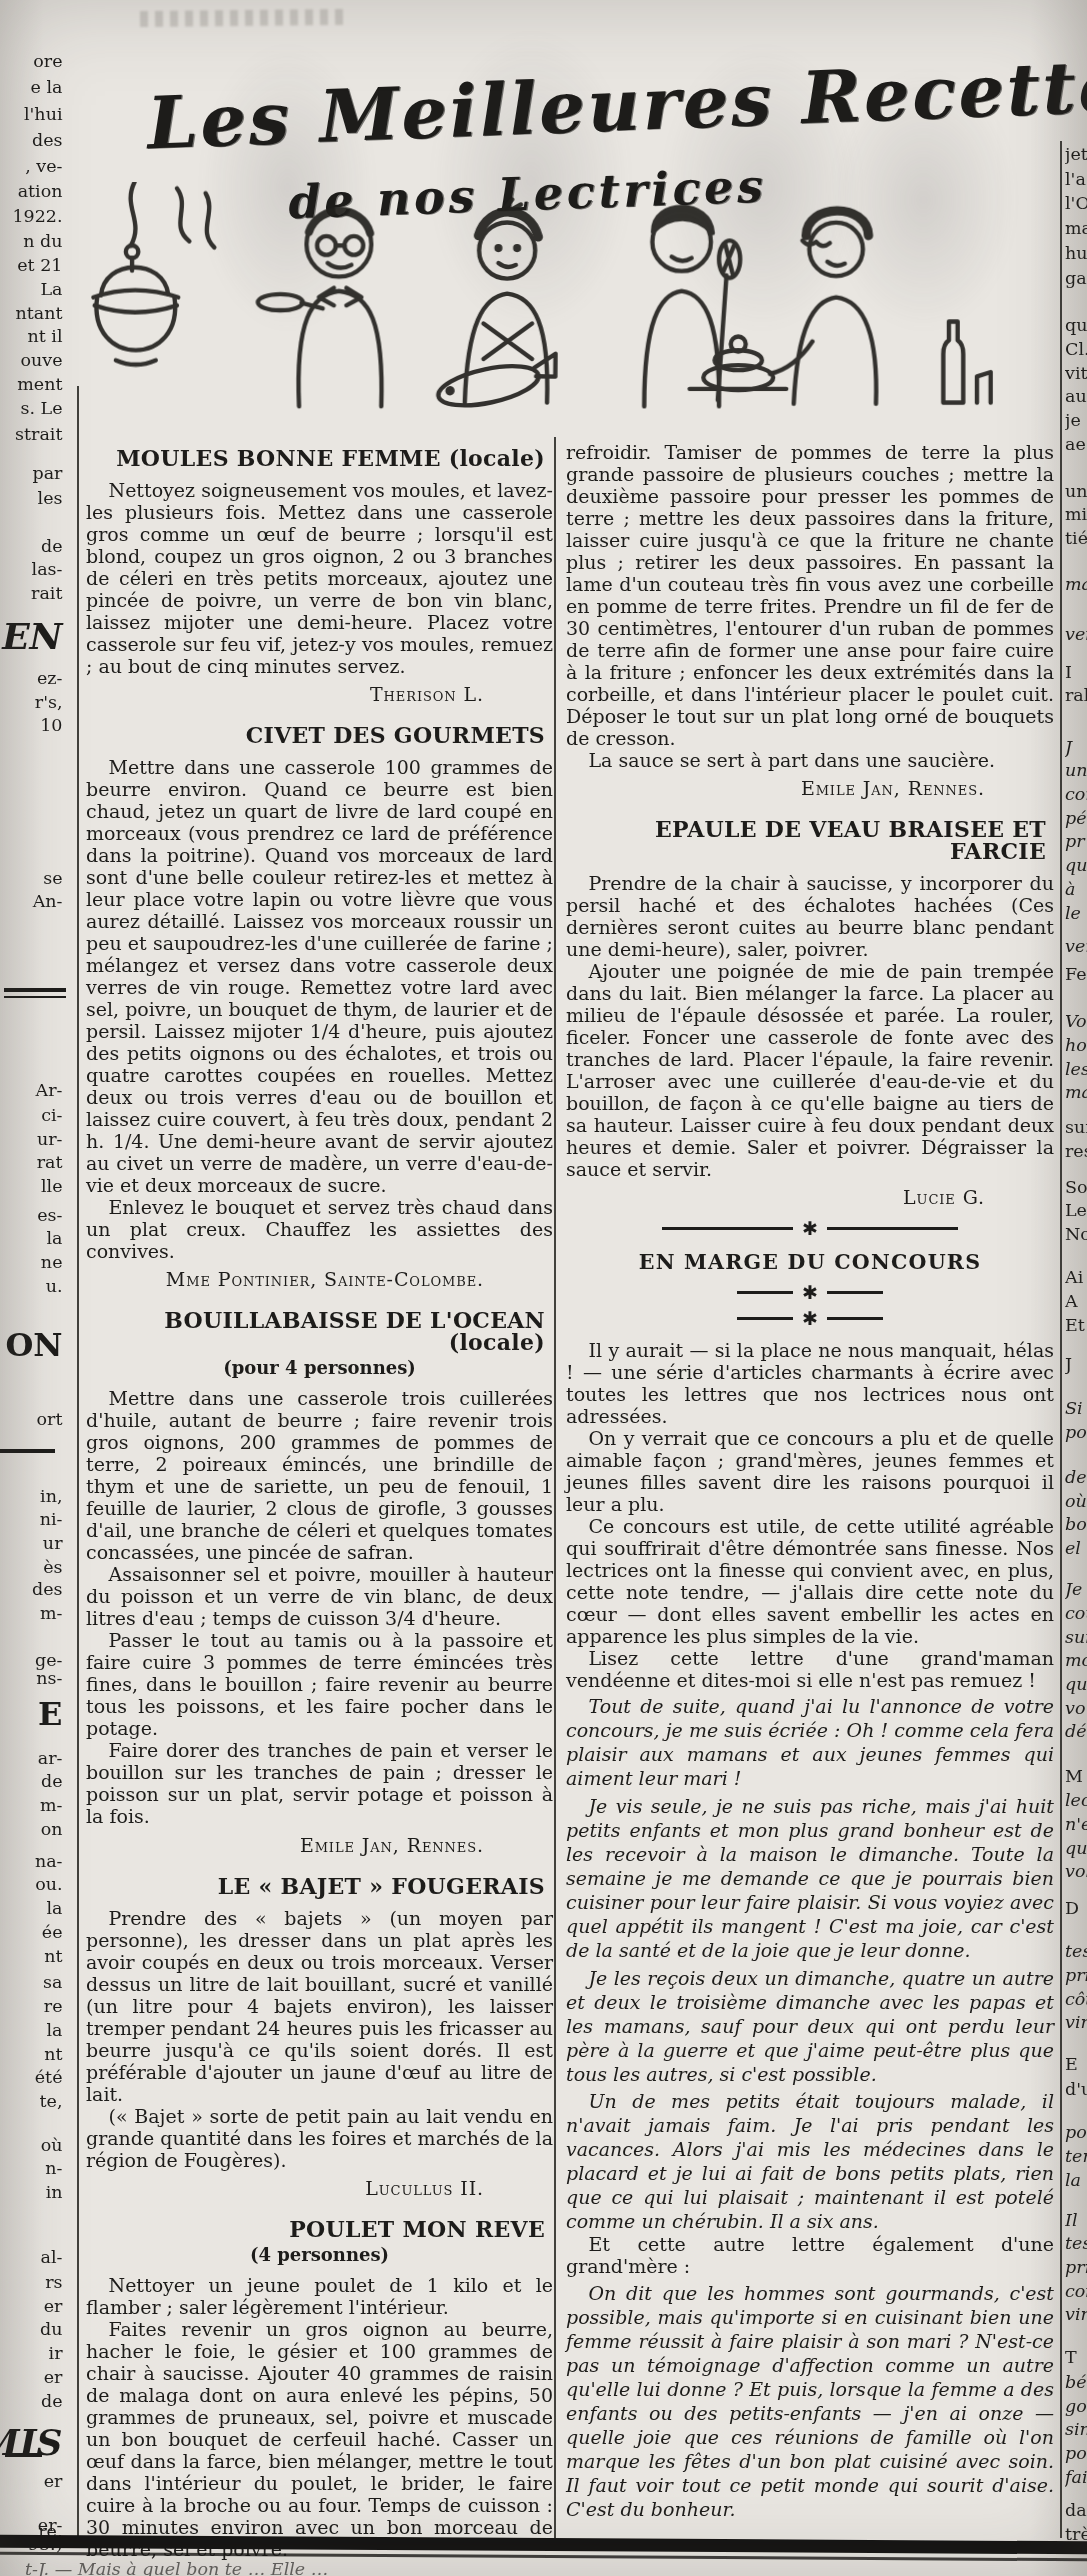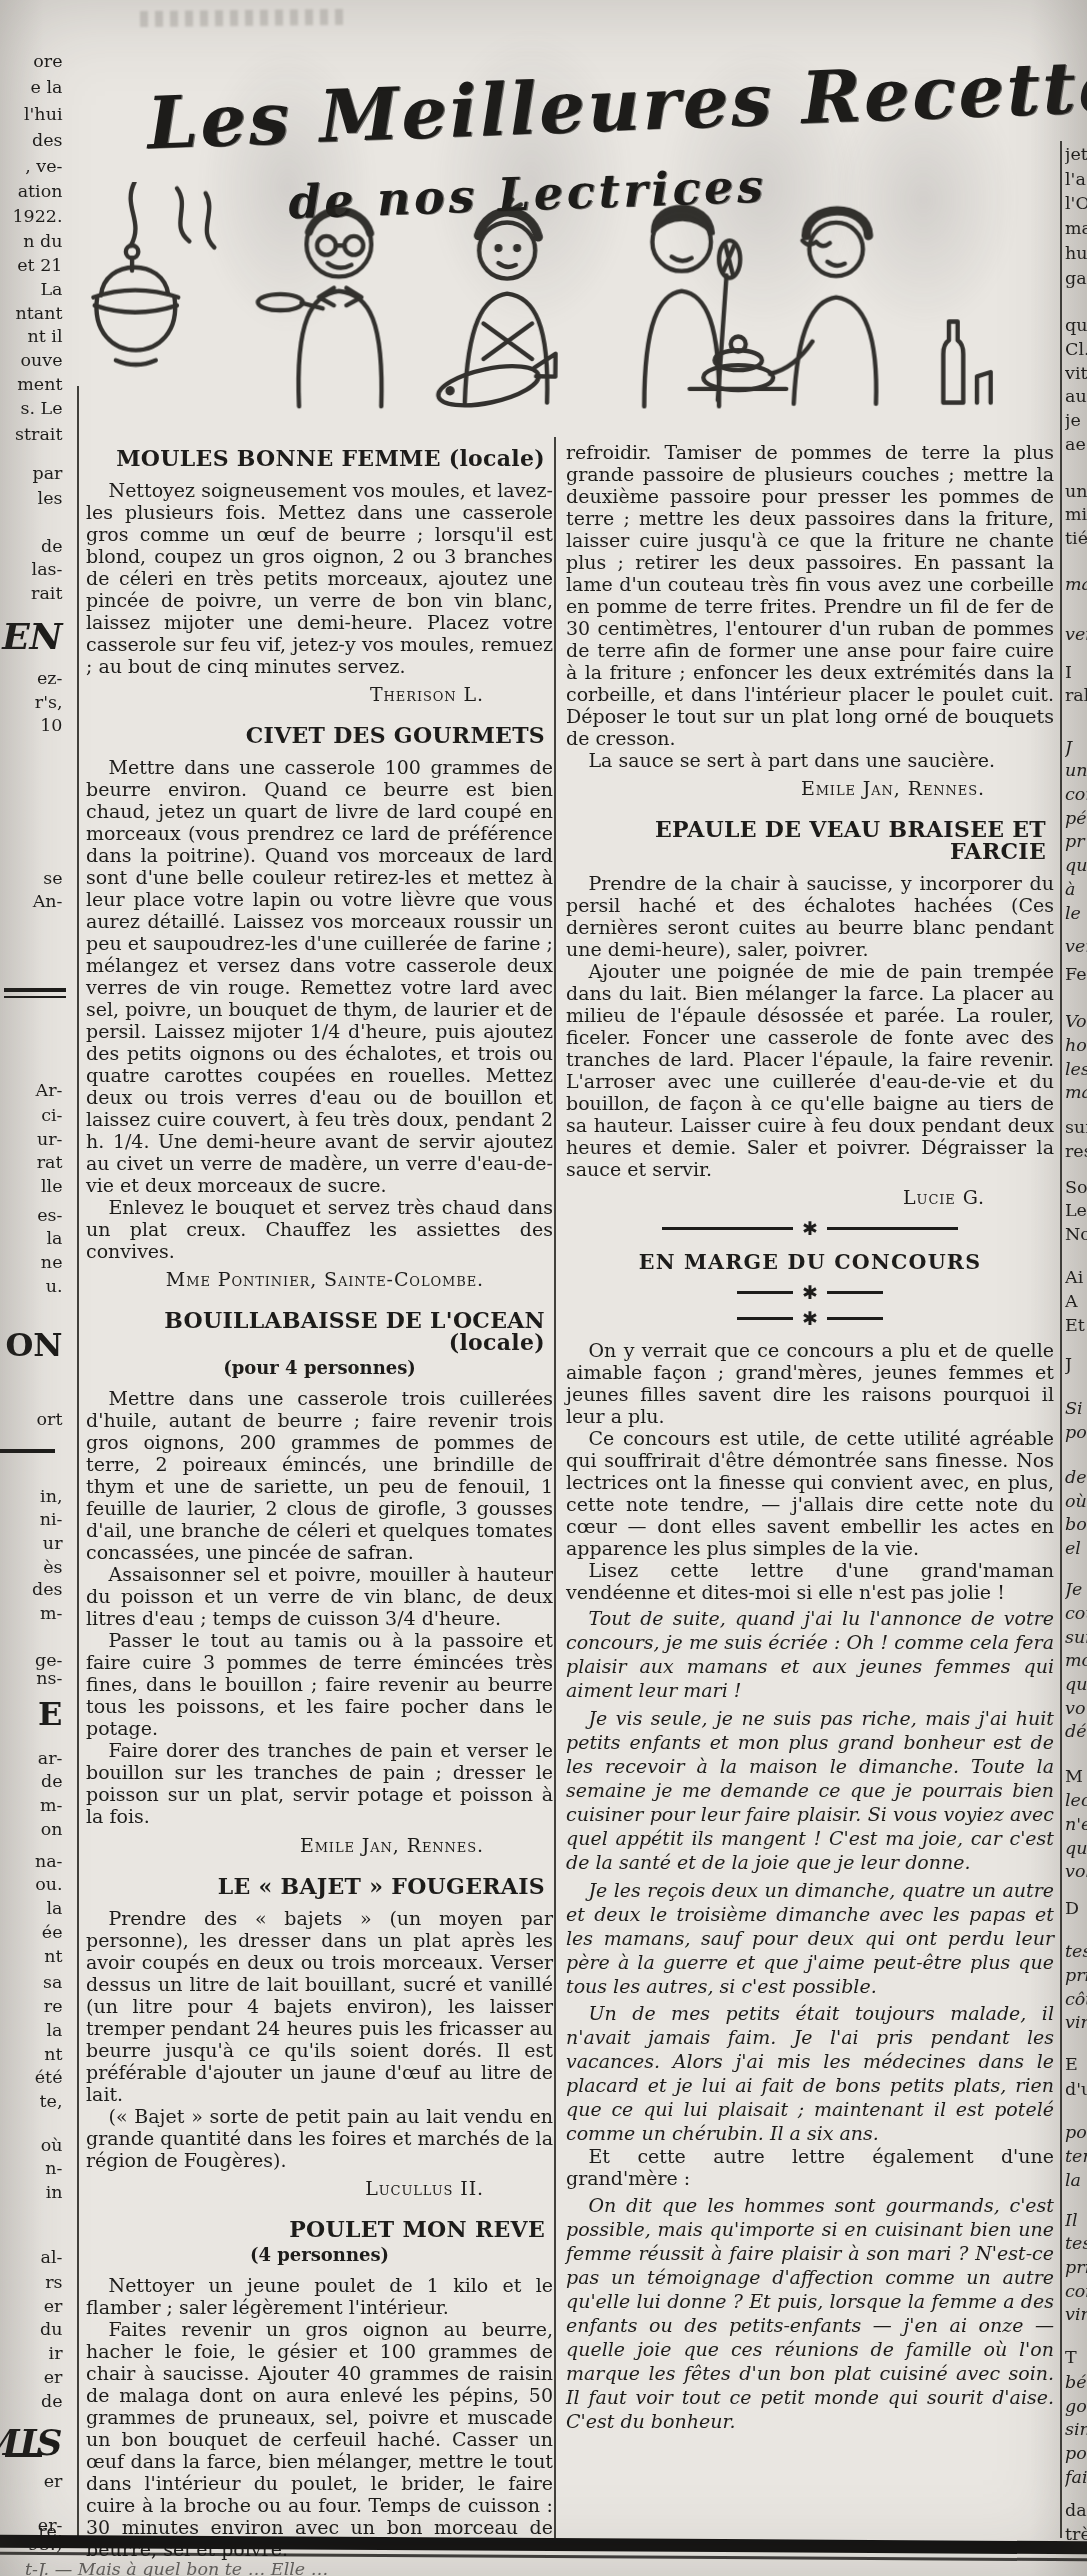--- a/index.html
+++ b/index.html
@@ -206,23 +206,24 @@
     <div class="stardiv">
       <span class="line"></span>
       <span class="star">✱</span>
       <span class="line"></span>
     </div>
     <div class="stardiv">
       <span class="line"></span>
       <span class="star">✱</span>
       <span class="line"></span>
     </div>
+    <div class="para">Il y aurait — si la place ne nous manquait, hélas ! — une série d'articles charmants à écrire avec toutes les lettres que nos lectrices nous ont adressées.</div>
     <div class="para">On y verrait que ce concours a plu et de quelle aimable façon ; grand'mères, jeunes femmes et jeunes filles savent dire les raisons pourquoi il leur a plu.</div>
     <div class="para">Ce concours est utile, de cette utilité agréable qui souffrirait d'être démontrée sans finesse. Nos lectrices ont la finesse qui convient avec, en plus, cette note tendre, — j'allais dire cette note du cœur — dont elles savent embellir les actes en apparence les plus simples de la vie.</div>
-    <div class="para">Lisez cette lettre d'une grand'maman vendéenne et dites-moi si elle n'est pas jolie !</div>
+    <div class="para">Lisez cette lettre d'une grand'maman vendéenne et dites-moi si elle n'est pas remuez !</div>
     <div class="para letter">Tout de suite, quand j'ai lu l'annonce de votre concours, je me suis écriée : Oh ! comme cela fera plaisir aux mamans et aux jeunes femmes qui aiment leur mari !</div>
     <div class="para letter">Je vis seule, je ne suis pas riche, mais j'ai huit petits enfants et mon plus grand bonheur est de les recevoir à la maison le dimanche. Toute la semaine je me demande ce que je pourrais bien cuisiner pour leur faire plaisir. Si vous voyiez avec quel appétit ils mangent ! C'est ma joie, car c'est de la santé et de la joie que je leur donne.</div>
     <div class="para letter">Je les reçois deux un dimanche, quatre un autre et deux le troisième dimanche avec les papas et les mamans, sauf pour deux qui ont perdu leur père à la guerre et que j'aime peut-être plus que tous les autres, si c'est possible.</div>
     <div class="para letter">Un de mes petits était toujours malade, il n'avait jamais faim. Je l'ai pris pendant les vacances. Alors j'ai mis les médecines dans le placard et je lui ai fait de bons petits plats, rien que ce qui lui plaisait ; maintenant il est potelé comme un chérubin. Il a six ans.</div>
     <div class="para">Et cette autre lettre également d'une grand'mère :</div>
     <div class="para letter">On dit que les hommes sont gourmands, c'est possible, mais qu'importe si en cuisinant bien une femme réussit à faire plaisir à son mari ? N'est-ce pas un témoignage d'affection comme un autre qu'elle lui donne ? Et puis, lorsque la femme a des enfants ou des petits-enfants — j'en ai onze — quelle joie que ces réunions de famille où l'on marque les fêtes d'un bon plat cuisiné avec soin. Il faut voir tout ce petit monde qui sourit d'aise. C'est du bonheur.</div>
   </div>
 
 <div class="lmargin">
     <div class="frag" style="top: 51px;">ore</div>

